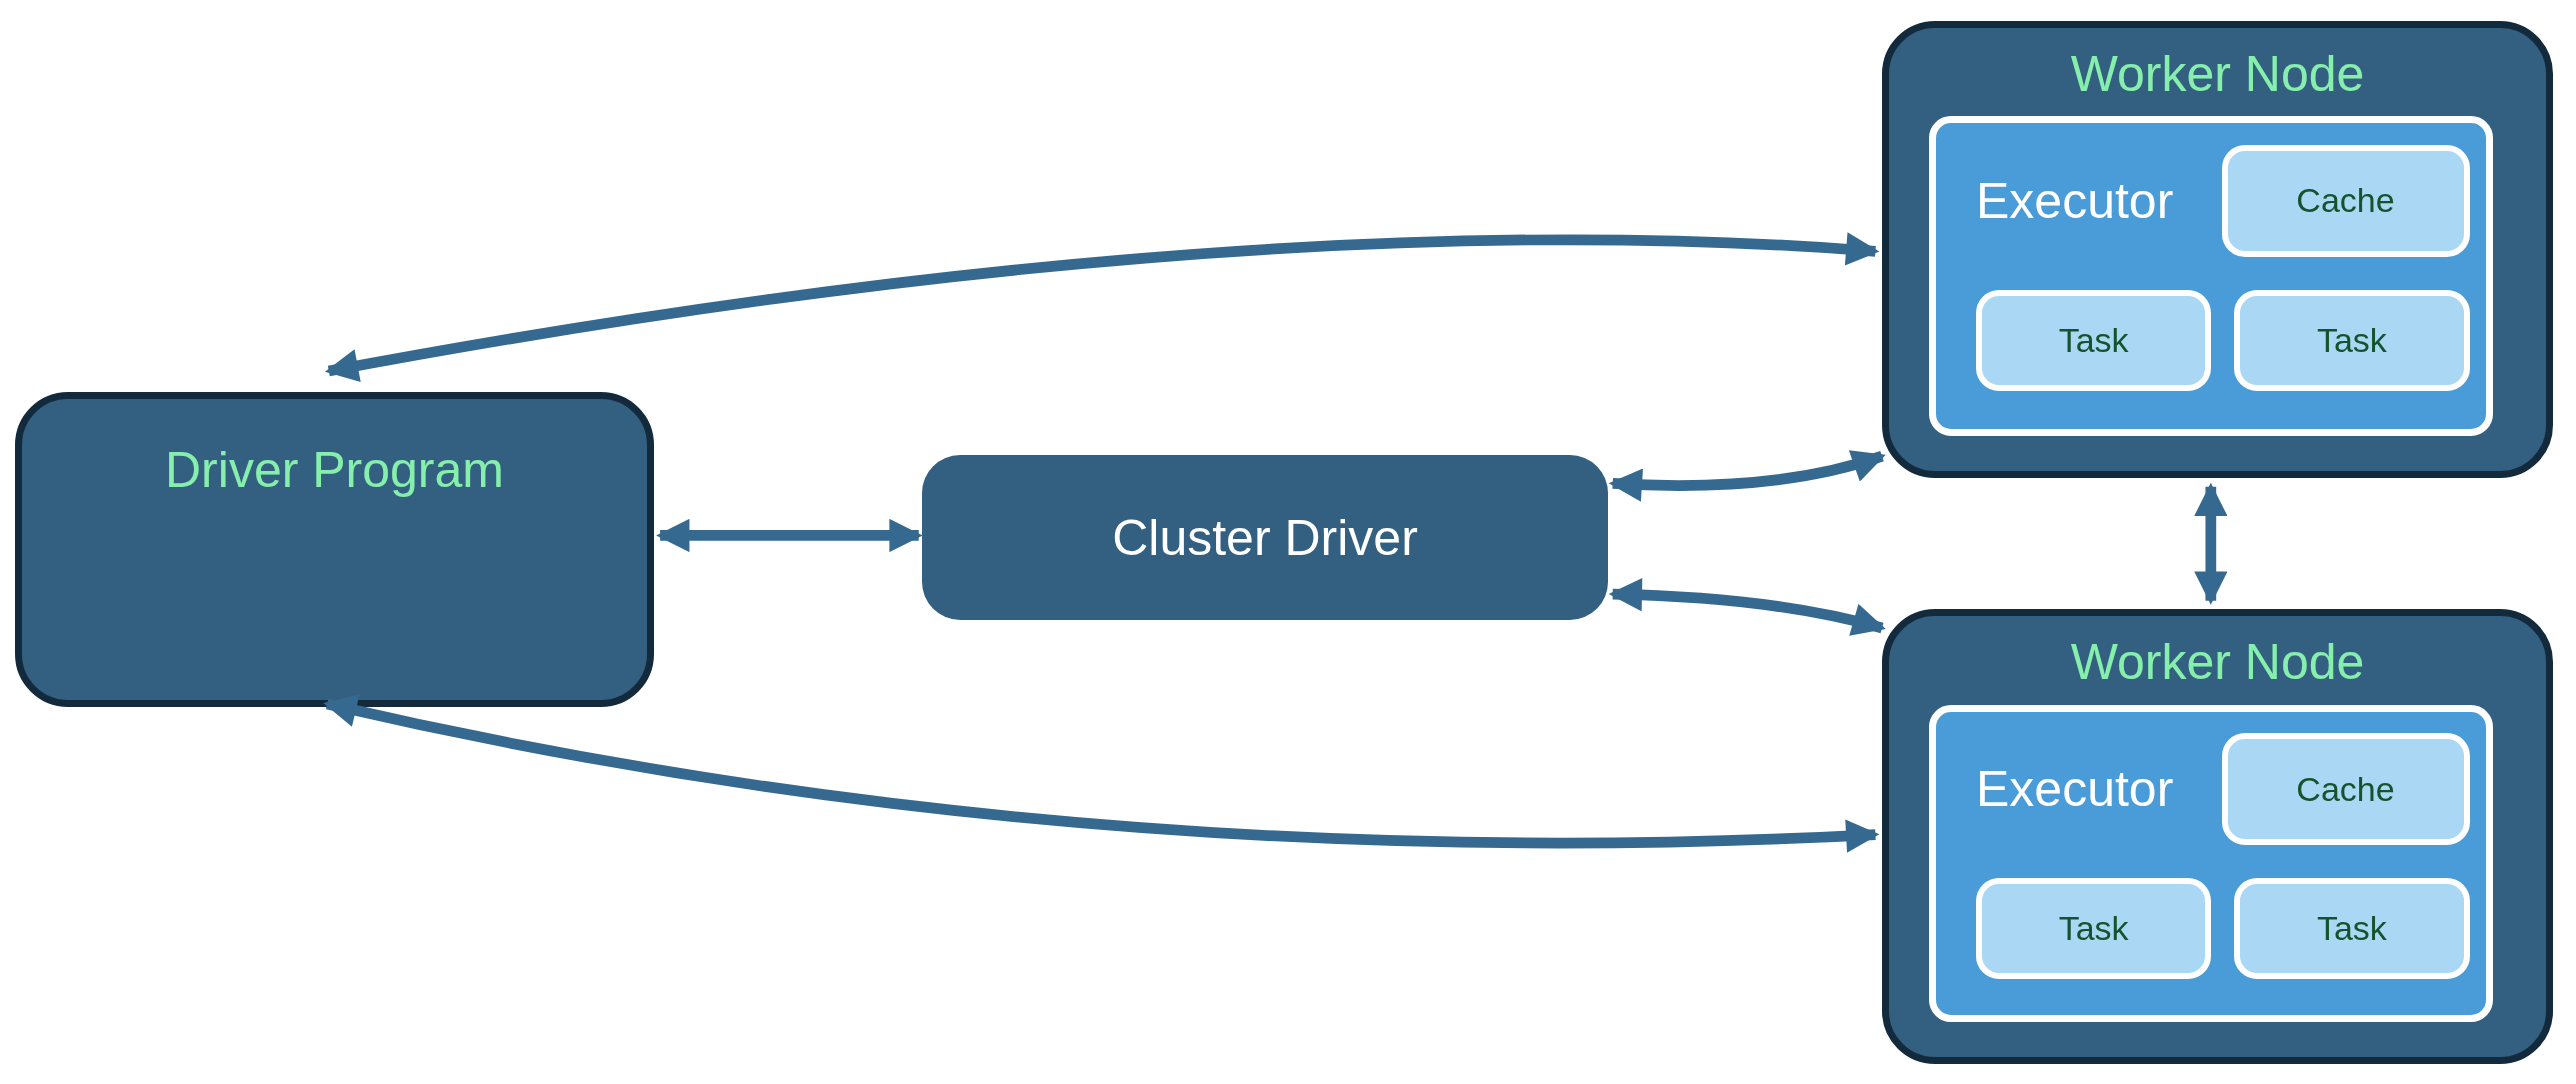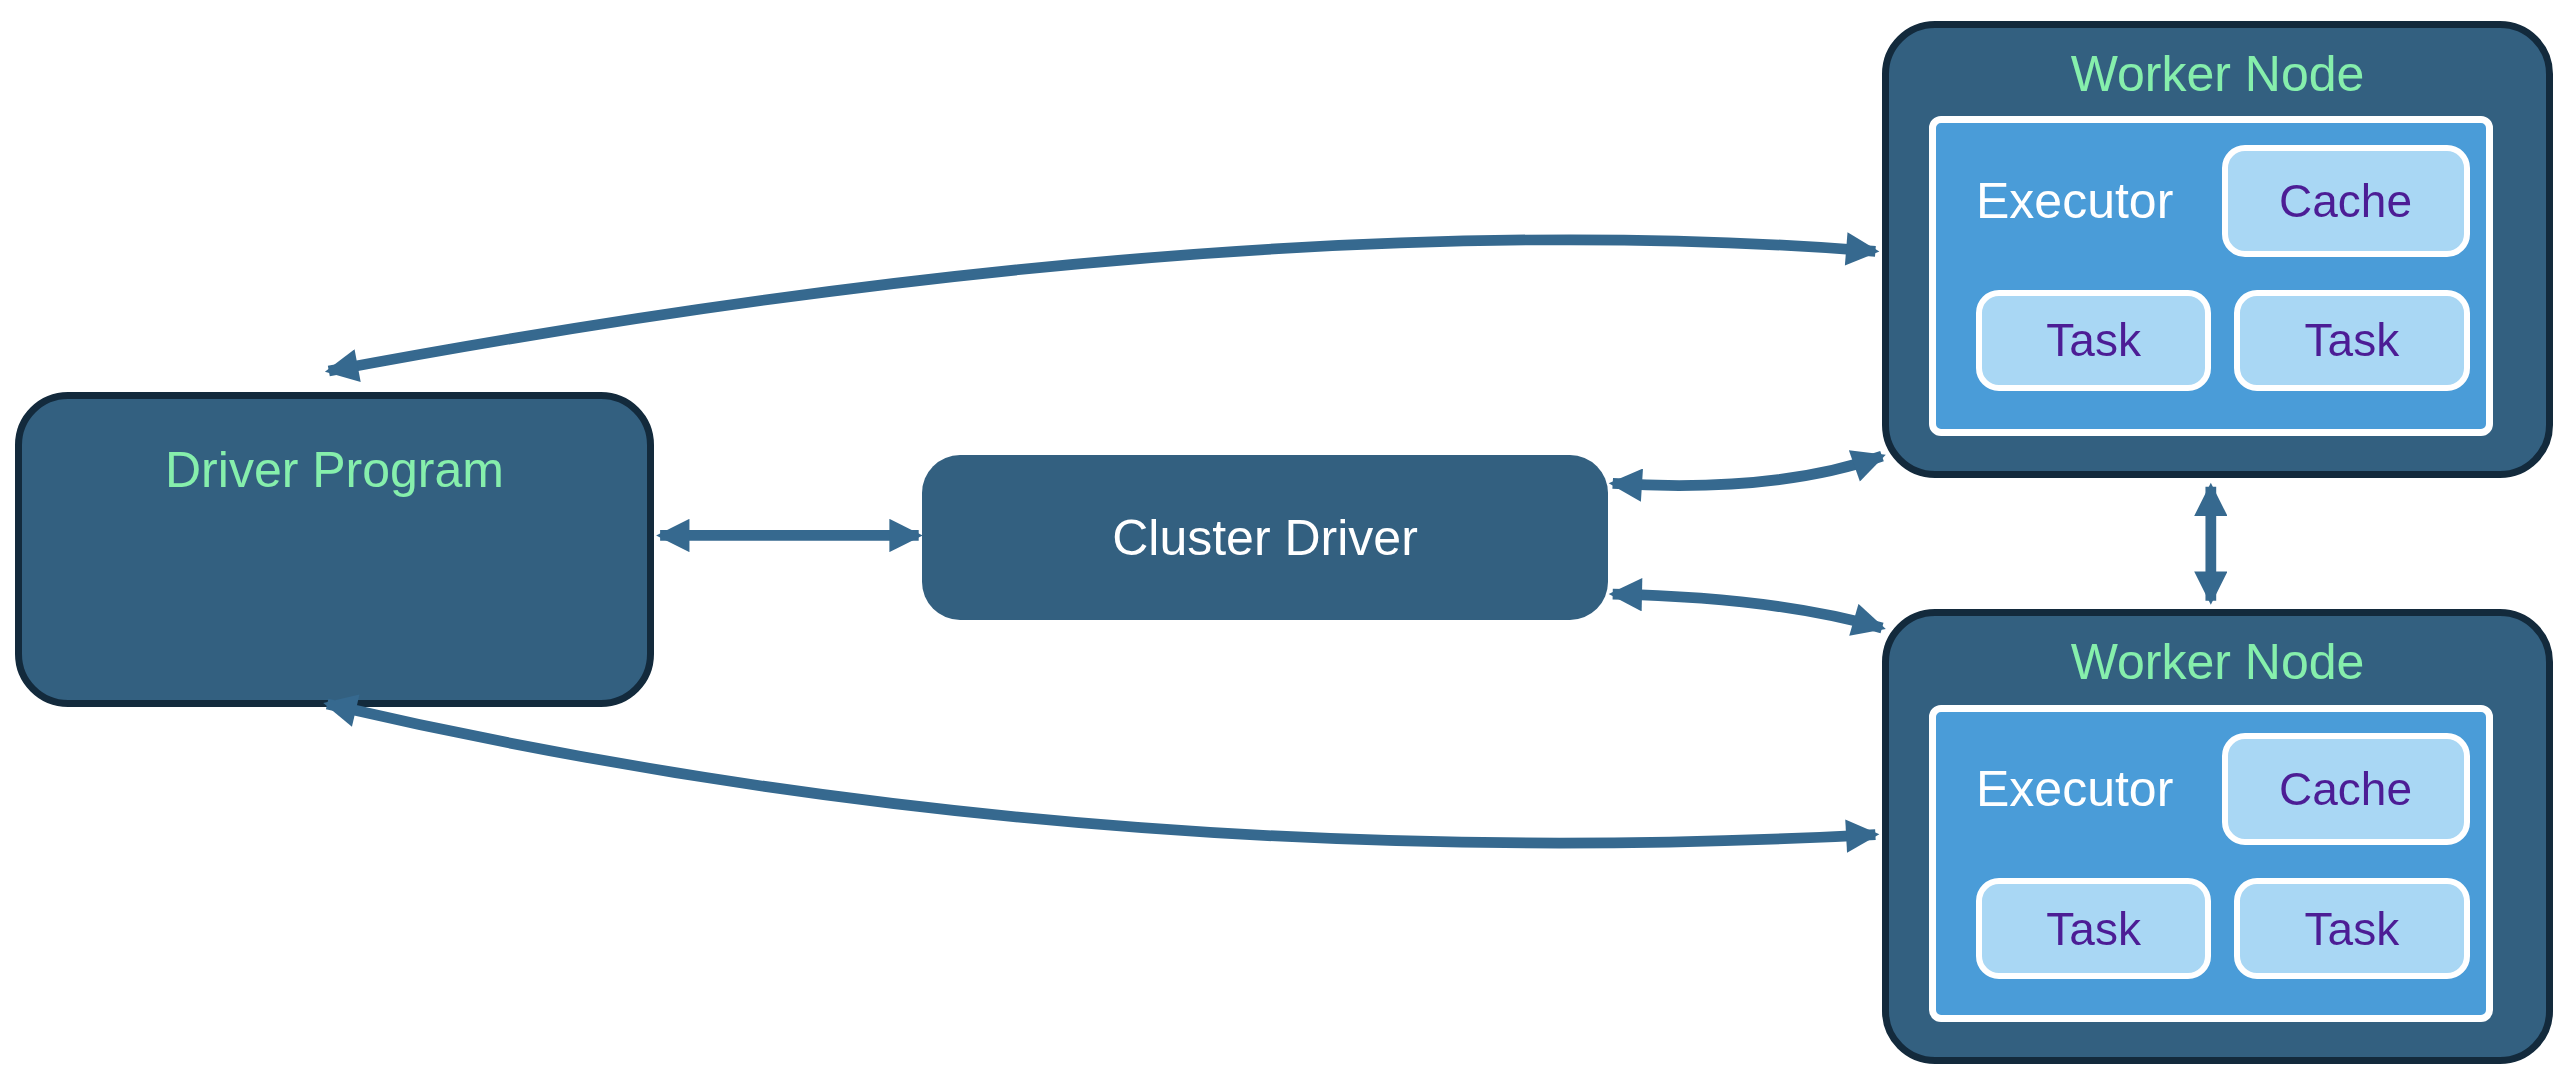--- a/index.html
+++ b/index.html
@@ -41,31 +41,31 @@
   .worker{
     left:1882px;width:671px;
     border:7.4px solid #132a3c;border-radius:53px;
     display:flex;flex-direction:column;
   }
   .worker-top{top:20.7px;height:457px;}
   .worker-bottom{top:609px;height:455px;}
   .worker .node-title{text-align:center;margin-top:18px;}
   .executor{
     flex:1;margin:13.2px 53px 35px 40px;
-    background:#4a9cd8;border:7.4px solid #ffffff;border-radius:12px;
+    background:#4a9cd8;border:7.4px solid #ffffff;border-radius:22px;
     box-sizing:border-box;
     padding:21.5px 16.5px 0 40px;
     display:flex;flex-direction:column;
   }
   .exec-row1{display:flex;align-items:center;justify-content:space-between;}
   .exec-label{font-size:50px;white-space:nowrap;}
   .chip{
     background:#a9d7f4;border:6.6px solid #ffffff;border-radius:23px;
     box-sizing:border-box;display:flex;align-items:center;justify-content:center;
-    font-size:46px;color:#4c1d95;
+    font-size:34px;color:#14532d;
   }
   .cache{width:248px;height:112px;}
   .exec-row2{display:flex;gap:23px;margin-top:33px;}
   .task{flex:1;height:101px;}
 </style>
 </head>
 <body>
 
 <div class="canvas">
 

